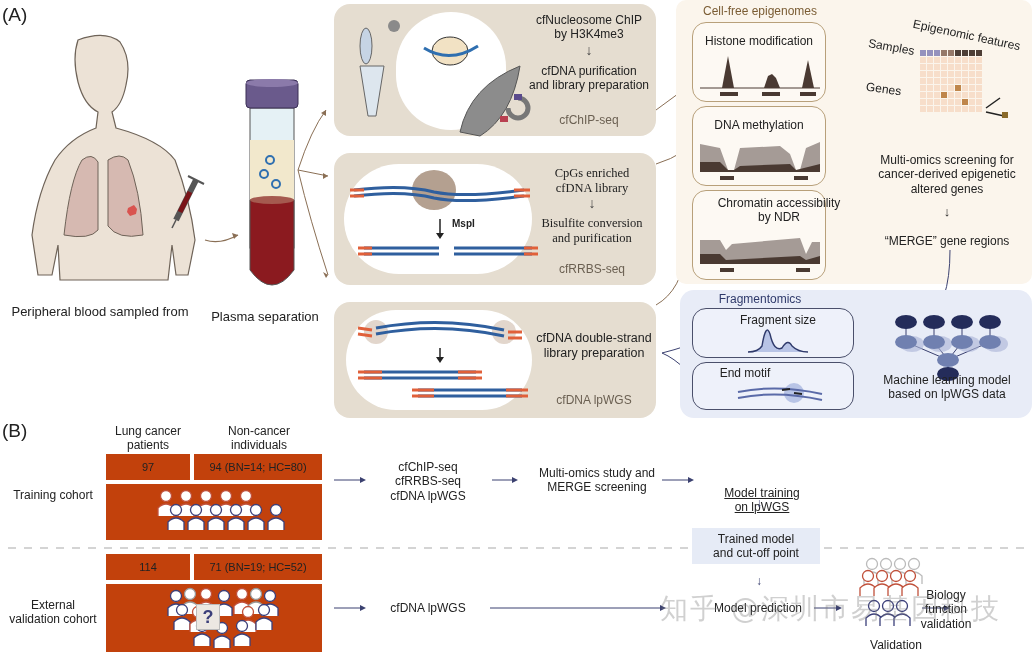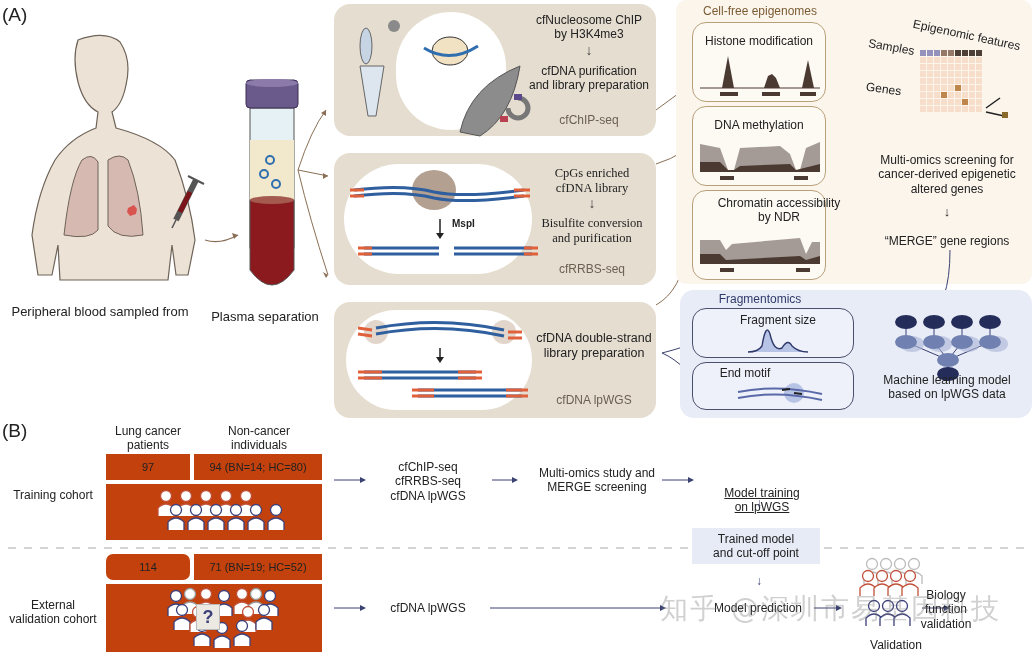--- a/index.html
+++ b/index.html
@@ -423,21 +423,21 @@
   </svg>
 
 <svg width="1032" height="4" style="left:0; top:546px;">
   <line x1="8" y1="2" x2="1030" y2="2" stroke="#aaaaaa" stroke-width="1.2" stroke-dasharray="8 8"></line>
 </svg>
 
 <div class="t txt12" style="left:0; top:598px; width:106px;">
   <div>External</div>
   <div>validation cohort</div>
 </div>
-<div class="cell" style="left:106px; top:554px; width:84px; height:26px;border-radius:7px;">114</div>
+<div class="cell" style="left:106px; top:554px; width:84px; height:26px;">114</div>
 <div class="cell" style="left:194px; top:554px; width:128px; height:26px;">71 (BN=19; HC=52)</div>
 <div class="cell" style="left:106px; top:584px; width:216px; height:68px;"></div>
 <svg id="val-people" width="216" height="68" style="left:106px; top:584px;">
     <g>
       <circle cx="70" cy="12" r="5.5" fill="#fff" stroke="#3b3f7a" stroke-width="1.3"></circle>
       <path d="M62 32 L62 24 Q70 16 78 24 L78 32" fill="#fff" stroke="#3b3f7a" stroke-width="1.3"></path>
     </g>
     <g>
       <circle cx="84" cy="10" r="5.5" fill="#fff" stroke="#999" stroke-width="1.3"></circle>
       <path d="M76 30 L76 22 Q84 14 92 22 L92 30" fill="#fff" stroke="#999" stroke-width="1.3"></path>

